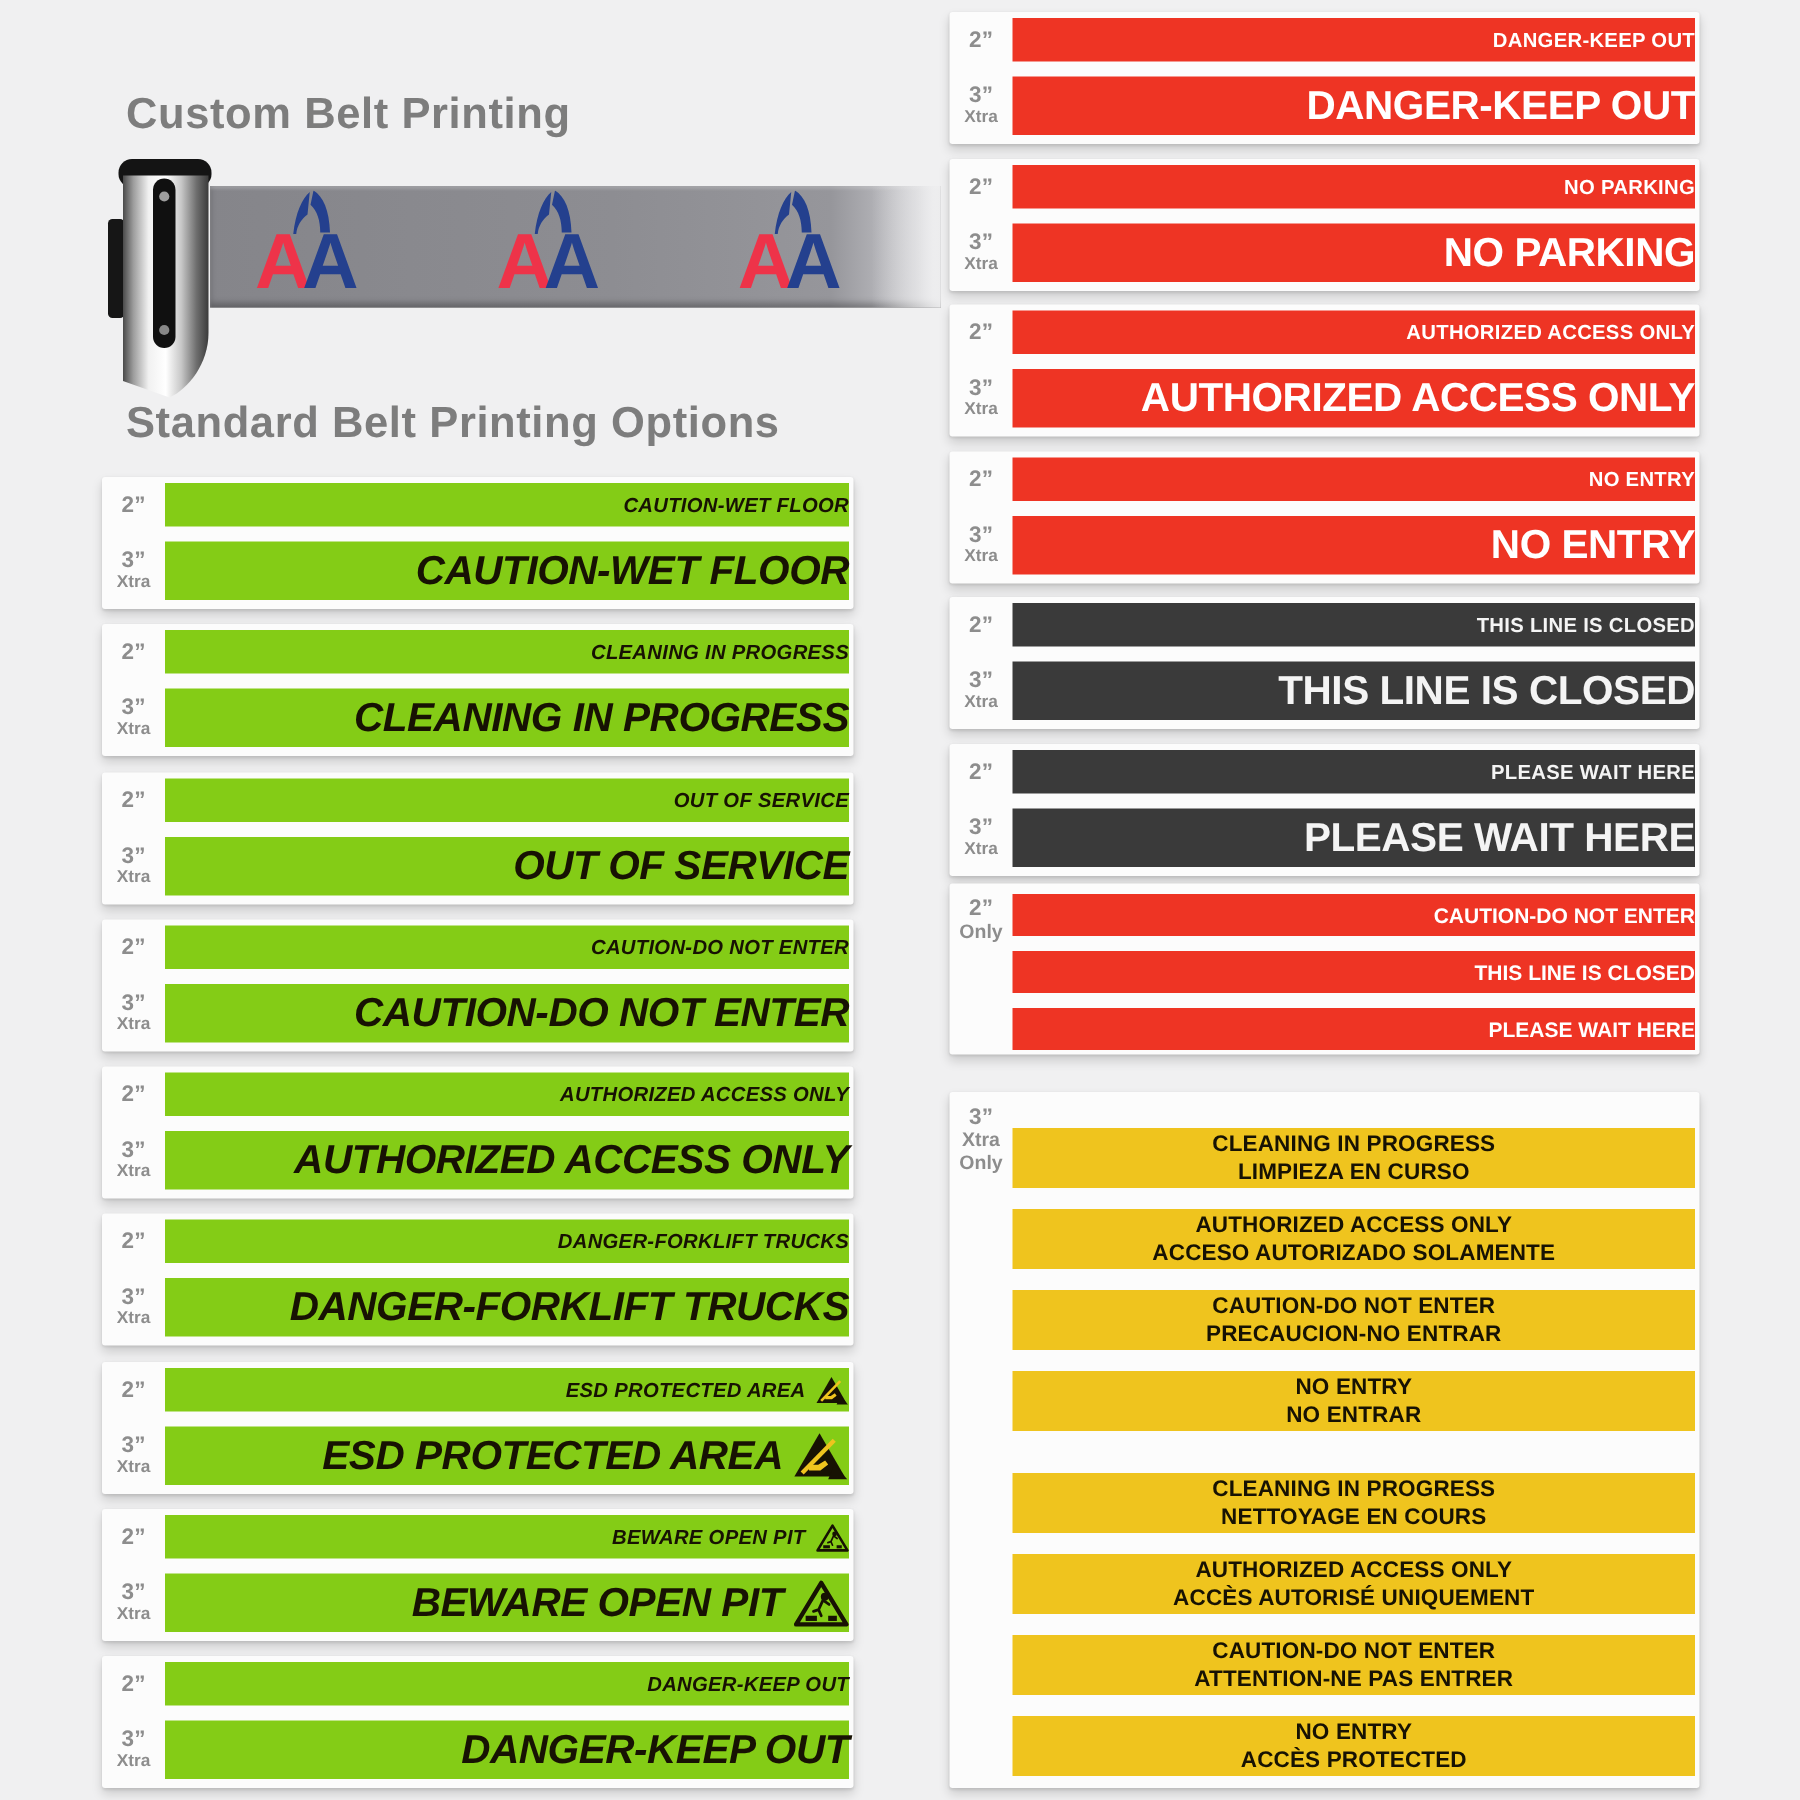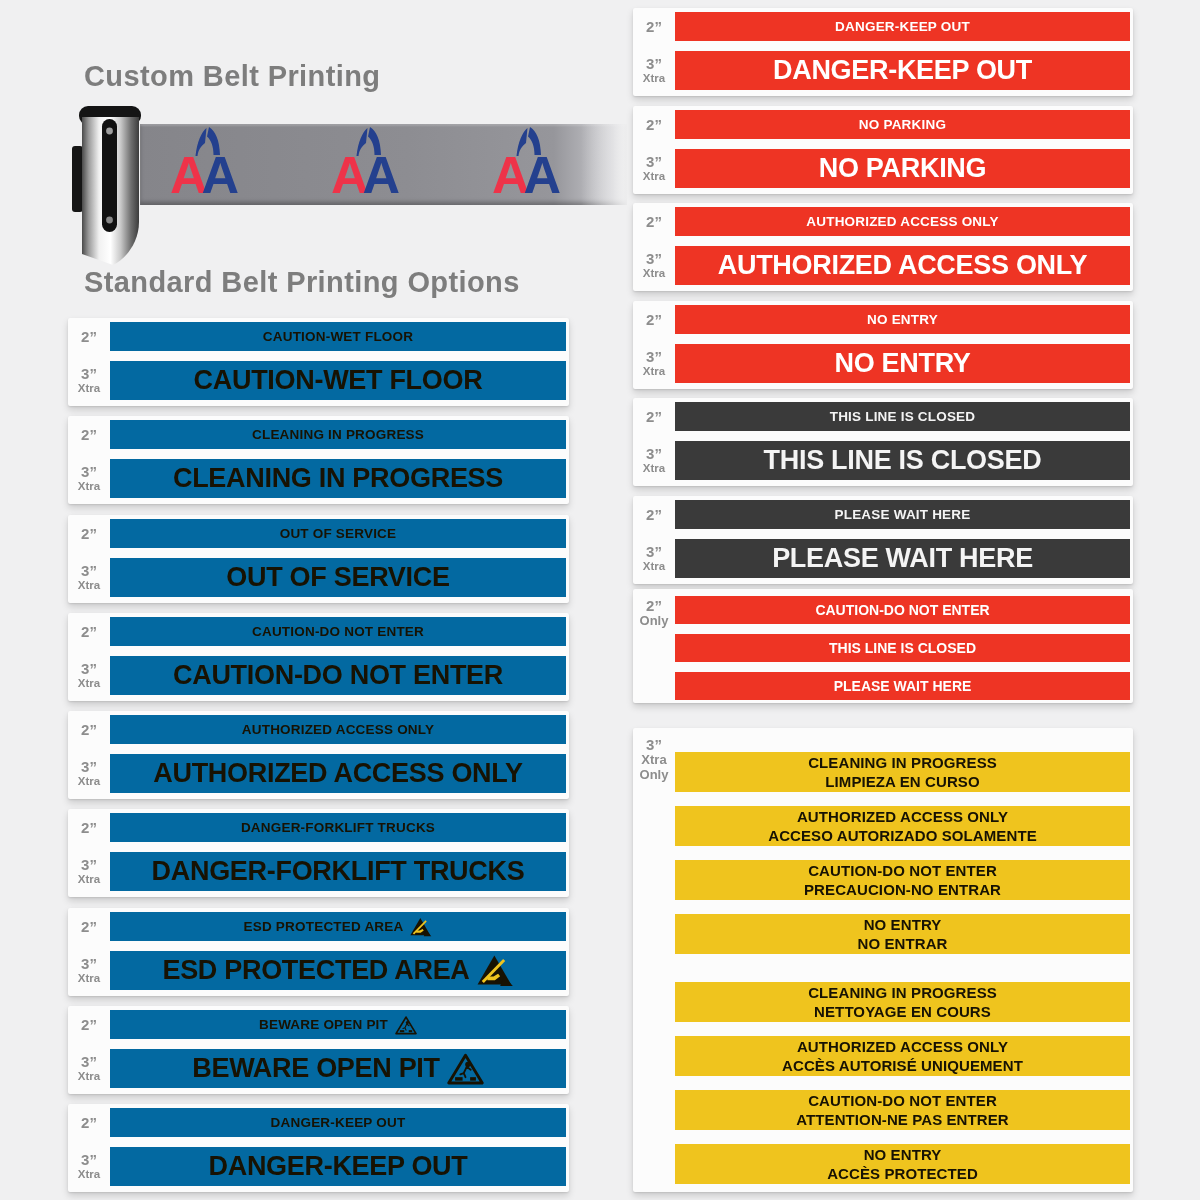--- a/index.html
+++ b/index.html
@@ -41,26 +41,26 @@
   
   .card {
     position:absolute; background:#fcfcfc; border-radius:2px;
     box-shadow:0 4px 7px rgba(0,0,0,.15), 0 1px 2px rgba(0,0,0,.10);
   }
   .pair-card { width:501px; height:88px; }
   .r-card { width:500px; }
 
   .belt {
     position:absolute; left:42px; right:3px;
-    display:flex; align-items:center; justify-content:center; gap:7px;
+    display:flex; align-items:center; justify-content:flex-end; gap:7px;
     font-weight:700; white-space:nowrap;
   }
   .b2 { top:4px; height:29px; font-size:13.5px; letter-spacing:.2px; }
   .b3 { top:43px; height:39px; font-size:27px; letter-spacing:-.3px; }
-  .yellow { background:#0369a1; color:#171203; }
+  .yellow { background:#84cc16; color:#171203;font-style:italic; }
   .red    { background:#ee3424; color:#ffffff; }
   .dark   { background:#3a3a3a; color:#f4f4f4; }
 
   .size-label {
     position:absolute; left:0; width:42px; text-align:center;
     color:#8d8d8d; font-size:15px; font-weight:600; line-height:1.15;
   }
   .sl-2 { top:10px; }
   .sl-3 { top:47px; }
   .size-label .sub { display:block; font-size:11.5px; font-weight:600; }

